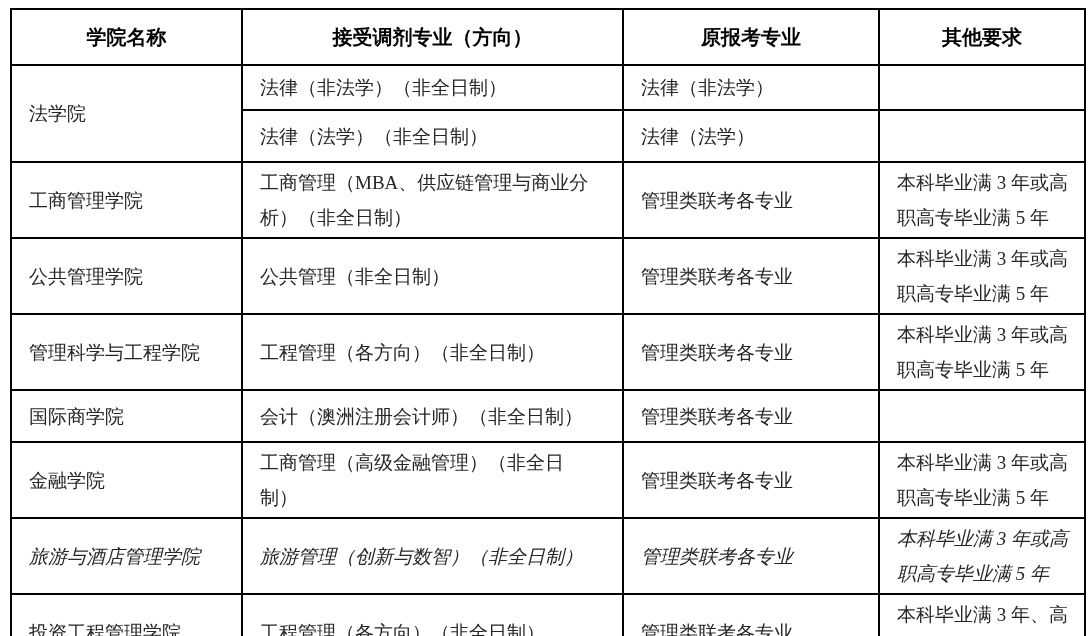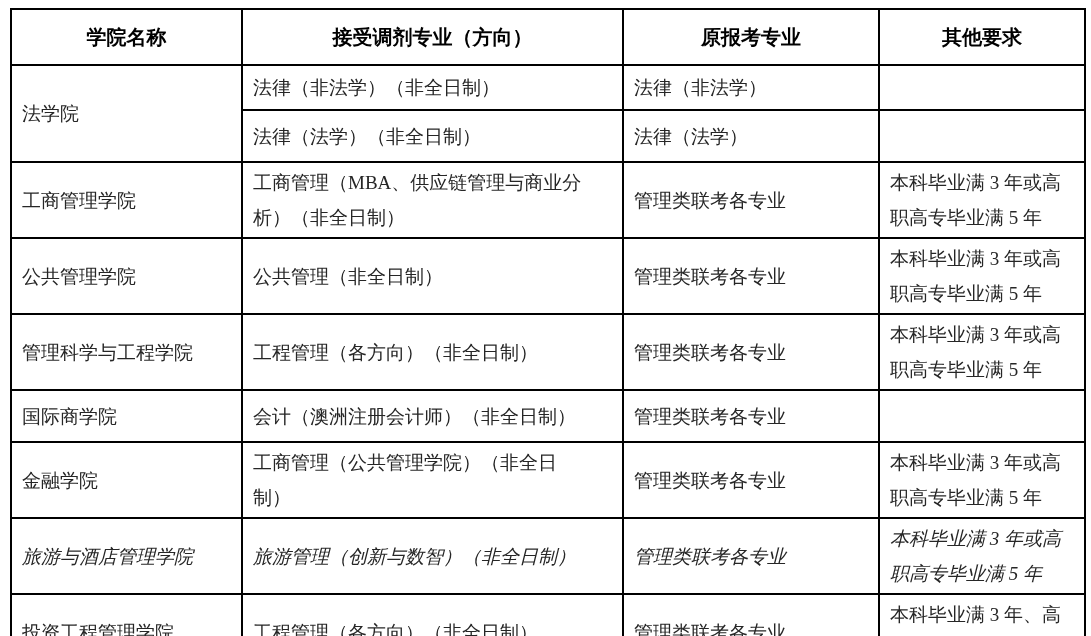--- a/index.html
+++ b/index.html
@@ -38,21 +38,21 @@
   table.tbl thead th {
     font-weight: bold;
     font-size: 20px;
     color: #000000;
     text-align: center;
     height: 54px;
     padding: 0 4px;
   }
   table.tbl tbody td {
     text-align: left;
-    padding: 2px 12px 2px 10px;
+    padding: 2px 12px 2px 17px;
     border-radius: 9px;
   }
   
   .col-1 { width: 231px; }
   .col-2 { width: 381px; }
   .col-3 { width: 256px; }
   .col-4 { width: 206px; }
   
   table.tbl tbody td.cell-major { padding-right: 28px; }
   table.tbl tbody td.cell-other { padding-right: 12px; }
@@ -117,21 +117,21 @@
           <td class="cell-other">本科毕业满 3 年或高职高专毕业满 5 年</td>
         </tr>
         <tr>
           <td class="cell-college">国际商学院</td>
           <td class="cell-major">会计（澳洲注册会计师）（非全日制）</td>
           <td class="cell-original">管理类联考各专业</td>
           <td class="cell-other"></td>
         </tr>
         <tr>
           <td class="cell-college">金融学院</td>
-          <td class="cell-major">工商管理（公共管理学院）（非全日制）</td>
+          <td class="cell-major">工商管理（高级金融管理）（非全日制）</td>
           <td class="cell-original">管理类联考各专业</td>
           <td class="cell-other">本科毕业满 3 年或高职高专毕业满 5 年</td>
         </tr>
         <tr>
           <td class="cell-college">旅游与酒店管理学院</td>
           <td class="cell-major">旅游管理（创新与数智）（非全日制）</td>
           <td class="cell-original">管理类联考各专业</td>
           <td class="cell-other">本科毕业满 3 年或高职高专毕业满 5 年</td>
         </tr>
         <tr>

